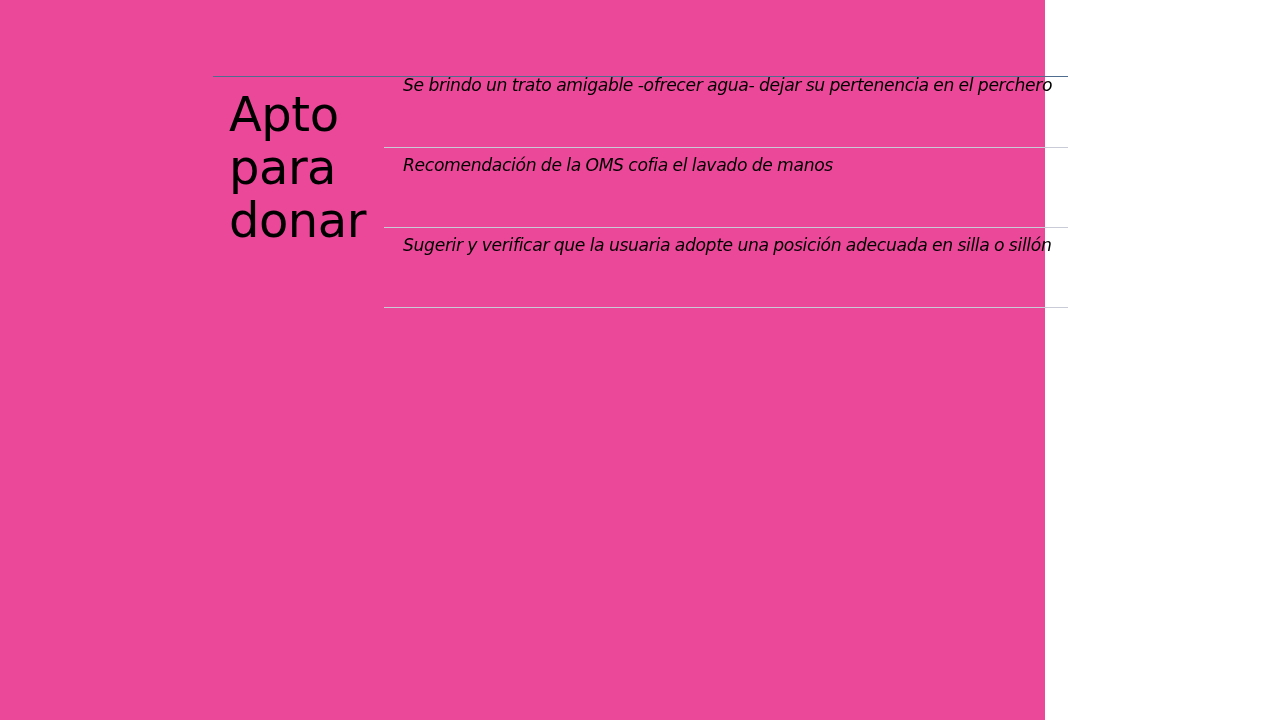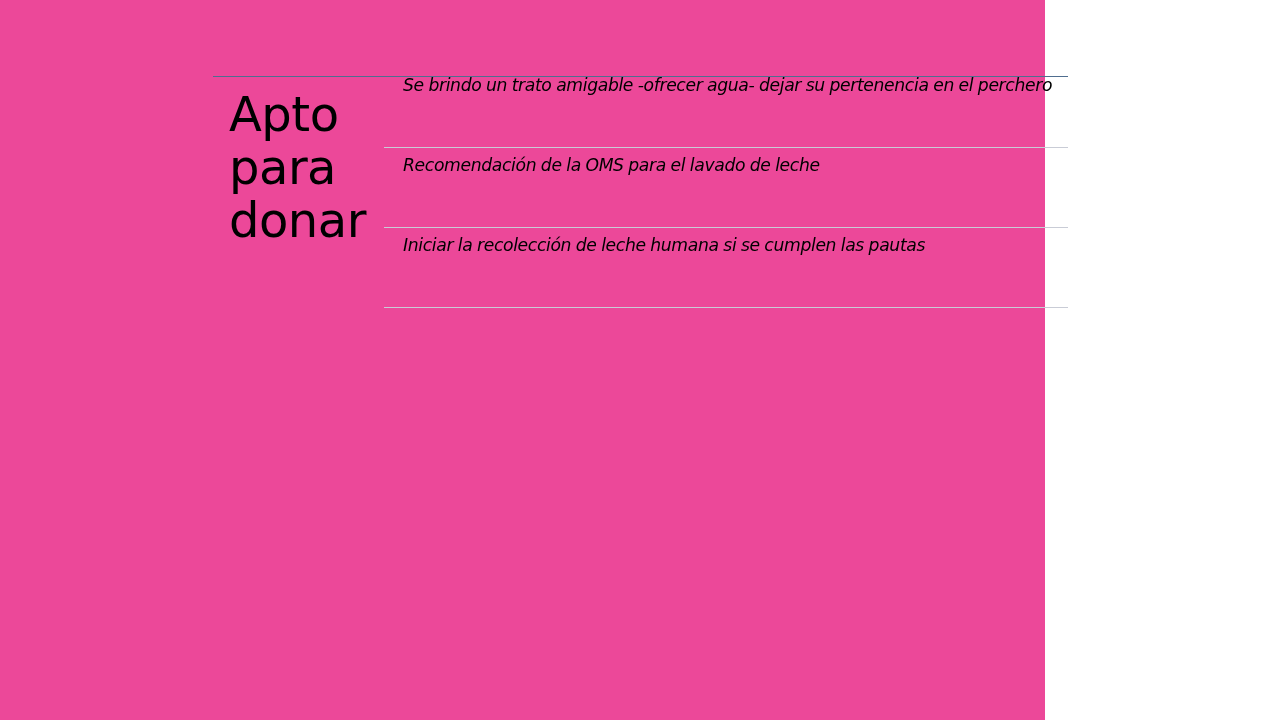--- a/index.html
+++ b/index.html
@@ -80,19 +80,19 @@
 
   <div class="heading">Apto
 para
 donar</div>
 
   <ul class="list">
     <li class="row">
       <div class="row-text">Se brindo un trato amigable -ofrecer agua- dejar su pertenencia en el perchero</div>
     </li>
     <li class="row">
-      <div class="row-text">Recomendación de la OMS para el lavado de leche</div>
+      <div class="row-text">Recomendación de la OMS cofia el lavado de manos</div>
     </li>
     <li class="row">
-      <div class="row-text">Iniciar la recolección de leche humana si se cumplen las pautas</div>
+      <div class="row-text">Sugerir y verificar que la usuaria adopte una posición adecuada en silla o sillón</div>
     </li>
   </ul>
 </div>
 
 </body></html>

